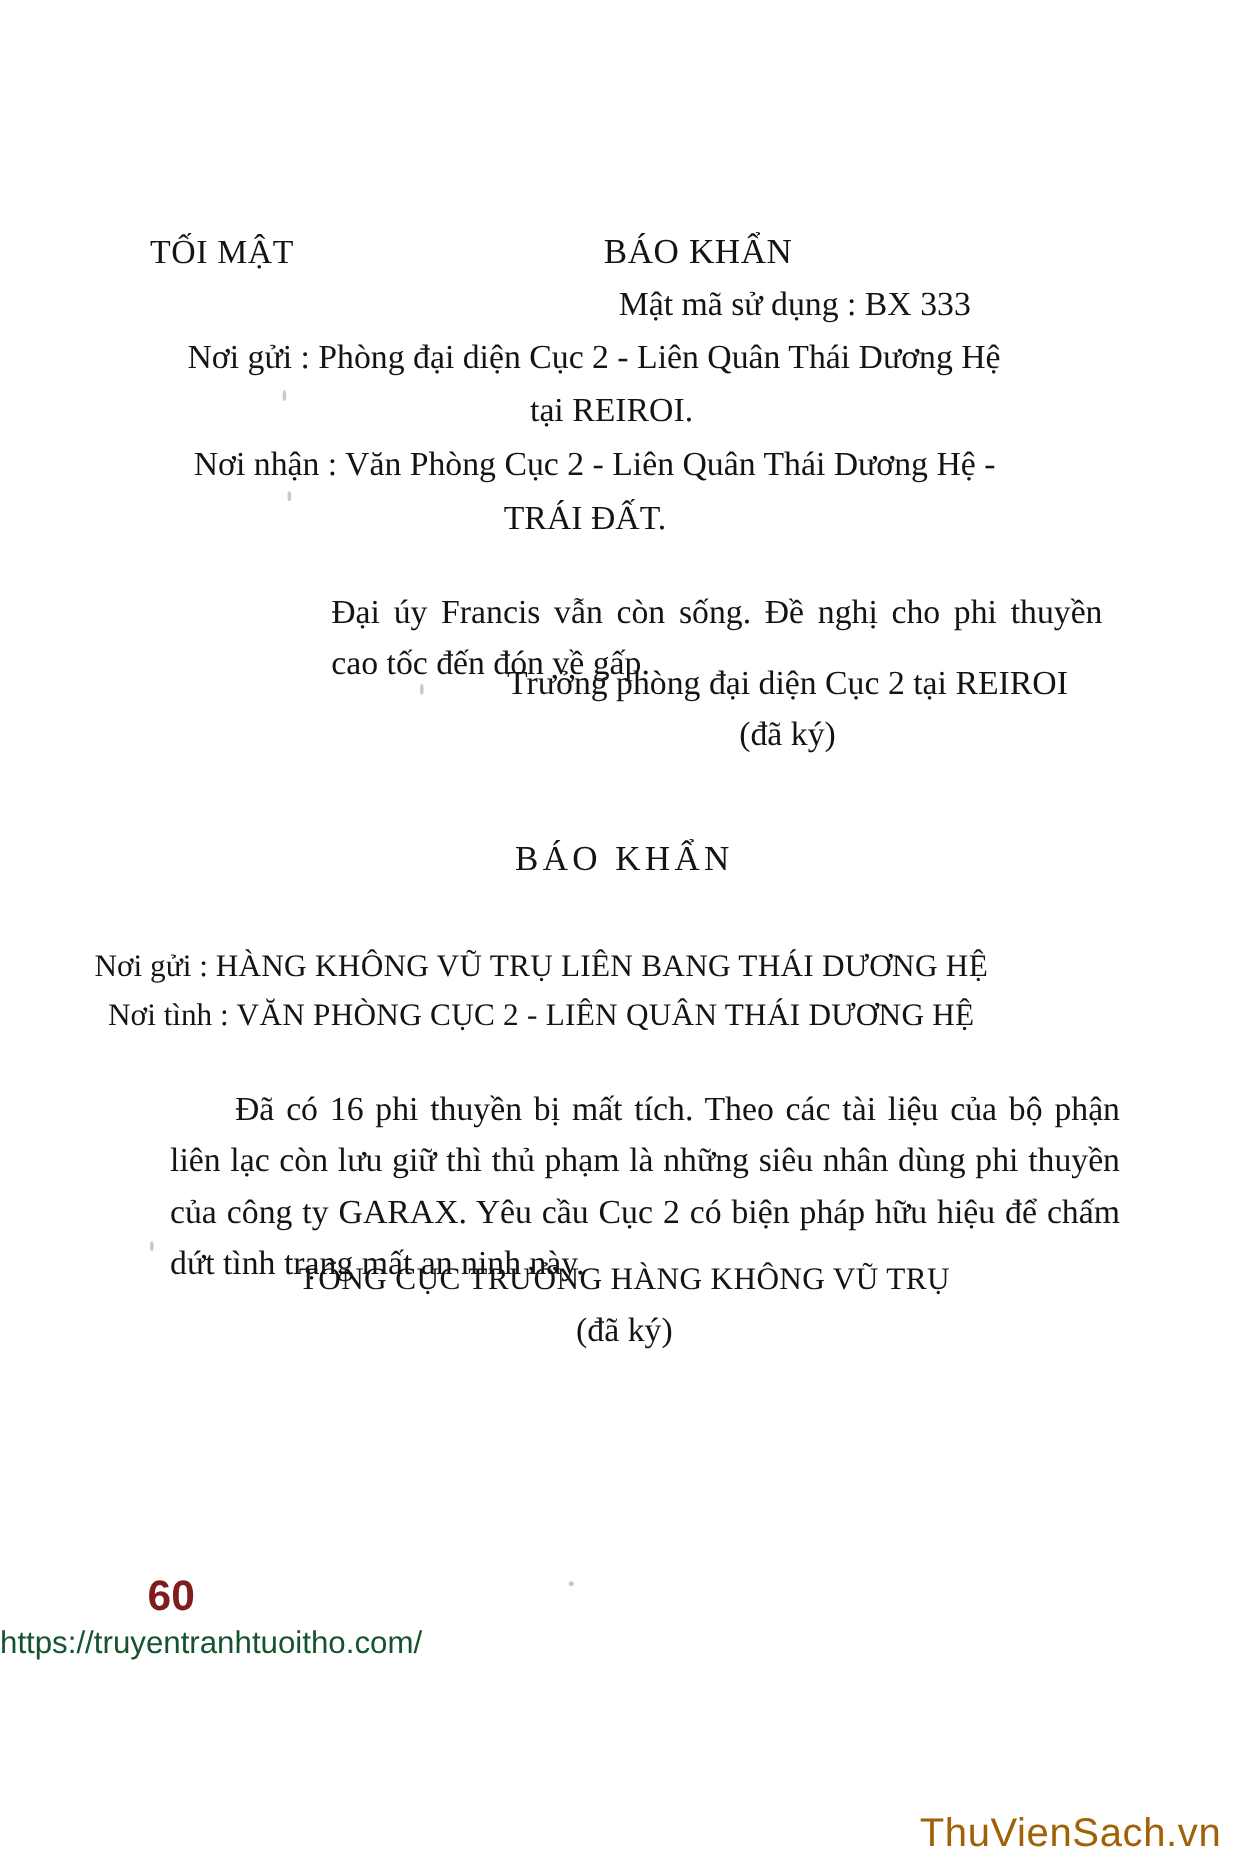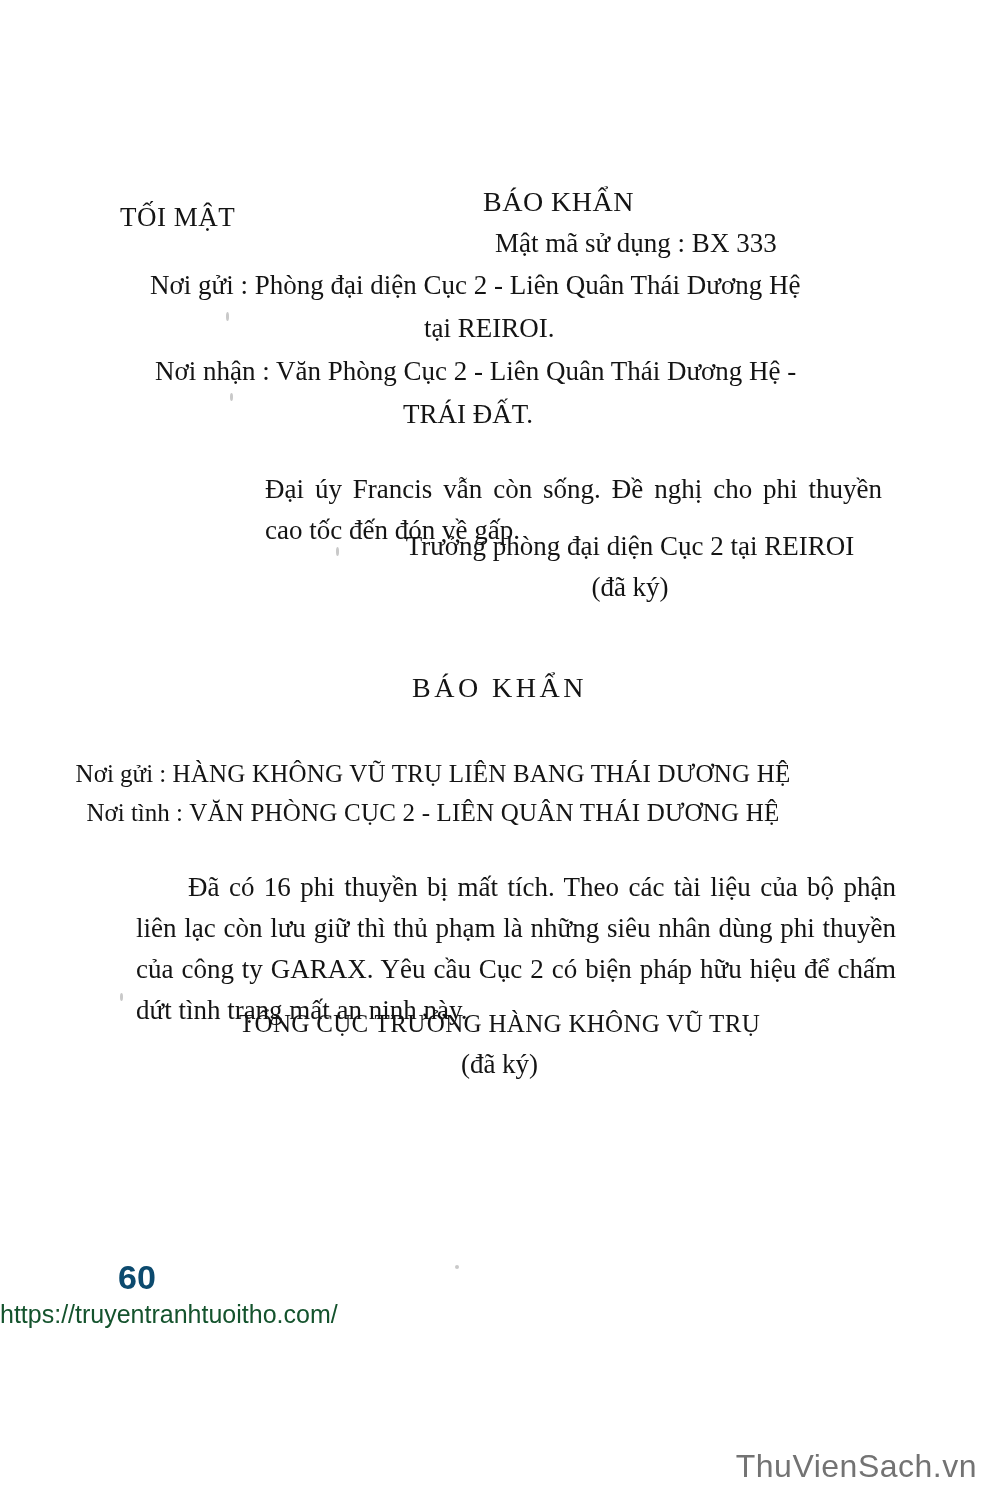--- a/index.html
+++ b/index.html
@@ -25,21 +25,21 @@
     top: 186px;
     width: 999px;
   }
   .line-top-secret-row {
     position: relative;
     height: 42px;
   }
   .top-secret {
     position: absolute;
     left: 120px;
-    top: 16px;
+    top: 0;
     font-size: 27px;
     letter-spacing: 0.5px;
     white-space: nowrap;
   }
   .urgent-title-1 {
     position: absolute;
     left: 483px;
     top: 0;
     font-size: 28px;
     letter-spacing: 0.5px;
@@ -163,37 +163,37 @@
   }
 
   
   .page-number {
     position: absolute;
     left: 118px;
     top: 1258px;
     font-family: "Liberation Sans", sans-serif;
     font-weight: bold;
     font-size: 34px;
-    color: #0c4a6e;
+    color: #7f1d1d;
   }
   .source-url {
     position: absolute;
     left: 0px;
     top: 1300px;
     font-family: "Liberation Sans", sans-serif;
     font-size: 25px;
     color: #14532d;
   }
   .watermark {
     position: absolute;
     right: 22px;
     top: 1448px;
     font-family: "Liberation Sans", sans-serif;
     font-size: 32px;
-    color: #737373;
+    color: #a16207;
     letter-spacing: 0.5px;
   }
 
   
   .speck {
     position: absolute;
     background: #c9c9c9;
     border-radius: 50%;
   }
 </style>

